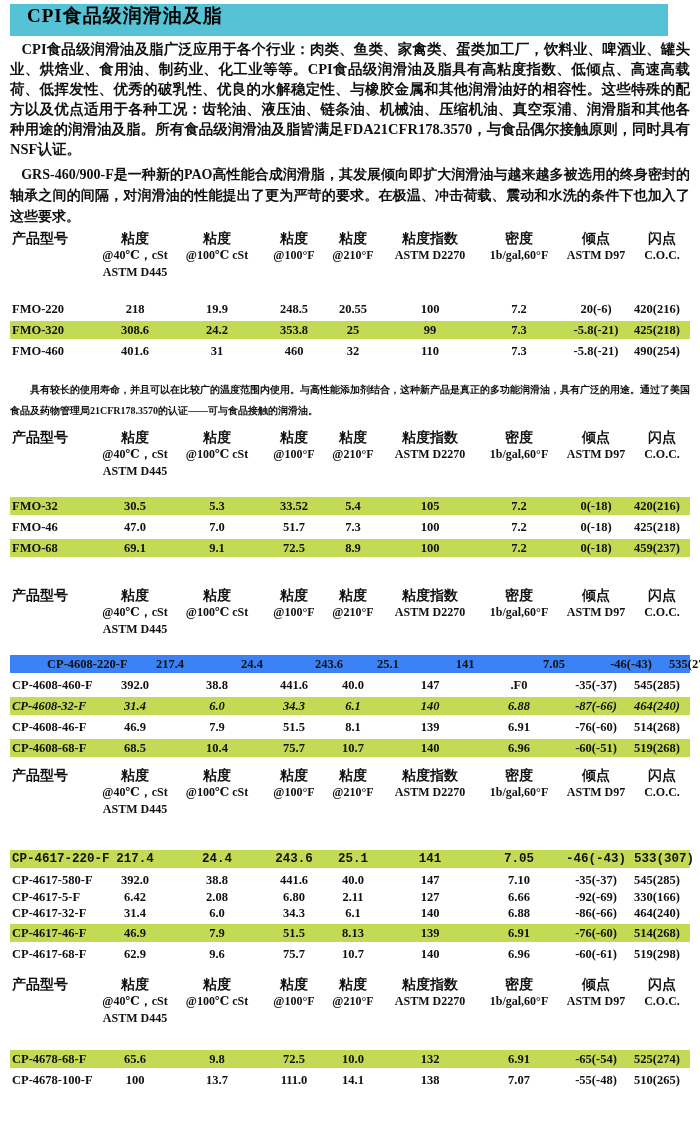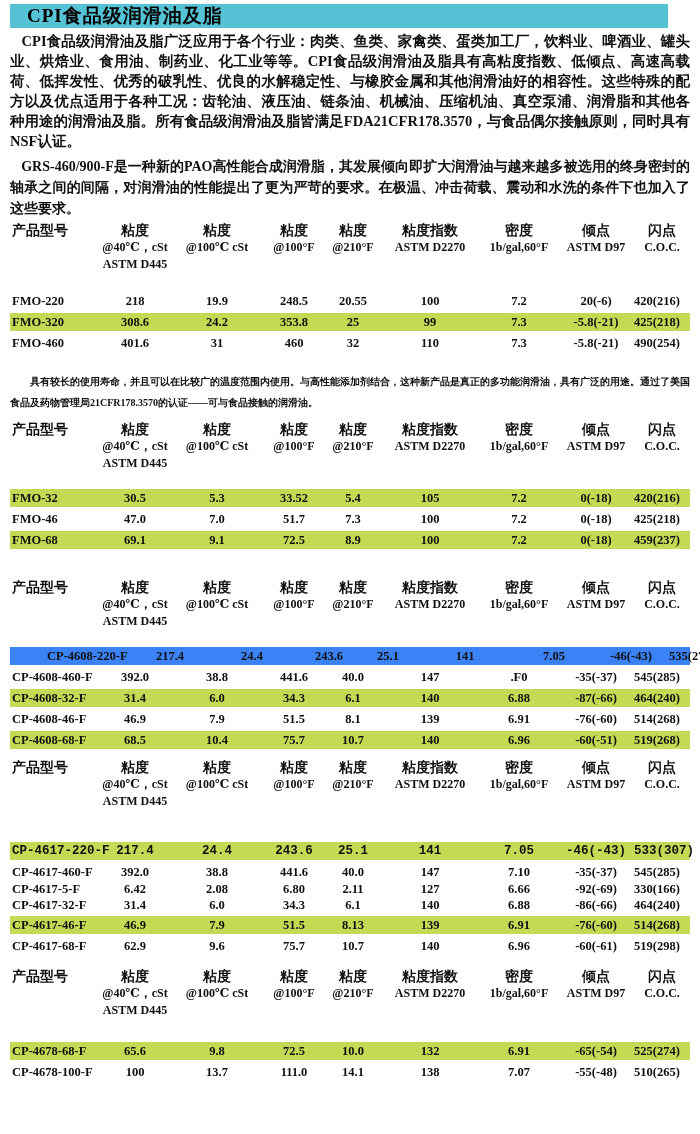--- a/index.html
+++ b/index.html
@@ -3,21 +3,21 @@
 <meta charset="utf-8">
 <style>
   html,body{margin:0;padding:0;background:#fff;}
   .page{
     width:700px;height:1134px;box-sizing:border-box;
     padding:4px 10px 6px 10px;background:#fff;overflow:hidden;
     font-family:"Liberation Serif","DejaVu Serif",serif;
     font-weight:bold;color:#101010;
   }
   .titlebar{
-    width:658px;height:24px;line-height:24px;box-sizing:border-box;
+    width:658px;height:32px;line-height:24px;box-sizing:border-box;
     padding-left:17px;font-size:19px;letter-spacing:1px;color:#000;
   }
   .para{ text-align:justify; }
   .para1{margin-top:3px;font-size:14.5px;line-height:20px;text-indent:0.8em;}
   .bar2{margin-top:16px;}
   .para2{margin-top:5px;font-size:14px;line-height:21px;text-indent:0.8em;}
   .para3{margin-top:19px;font-size:10px;line-height:21px;text-indent:2em;}
 
   .tbl{width:680px;}
   .tbl1{margin-top:3px;}
@@ -253,21 +253,21 @@
         <div class="tc model">CP-4608-460-F</div>
         <div class="tc">392.0</div>
         <div class="tc">38.8</div>
         <div class="tc">441.6</div>
         <div class="tc">40.0</div>
         <div class="tc">147</div>
         <div class="tc">.F0</div>
         <div class="tc">-35(-37)</div>
         <div class="tc flash">545(285)</div>
       </div>
-      <div class="trow drow" style="background: rgb(195, 218, 85);">
+      <div class="trow drow" style="background: rgb(195, 218, 85); font-style: italic;">
         <div class="tc model">CP-4608-32-F</div>
         <div class="tc">31.4</div>
         <div class="tc">6.0</div>
         <div class="tc">34.3</div>
         <div class="tc">6.1</div>
         <div class="tc">140</div>
         <div class="tc">6.88</div>
         <div class="tc">-87(-66)</div>
         <div class="tc flash">464(240)</div>
       </div>
@@ -336,21 +336,21 @@
         <div class="tc">217.4</div>
         <div class="tc">24.4</div>
         <div class="tc">243.6</div>
         <div class="tc">25.1</div>
         <div class="tc">141</div>
         <div class="tc">7.05</div>
         <div class="tc">-46(-43)</div>
         <div class="tc flash">533(307)</div>
       </div>
       <div class="trow drow">
-        <div class="tc model">CP-4617-460-F</div>
+        <div class="tc model">CP-4617-580-F</div>
         <div class="tc">392.0</div>
         <div class="tc">38.8</div>
         <div class="tc">441.6</div>
         <div class="tc">40.0</div>
         <div class="tc">147</div>
         <div class="tc">7.10</div>
         <div class="tc">-35(-37)</div>
         <div class="tc flash">545(285)</div>
       </div>
       <div class="trow drow tight">

